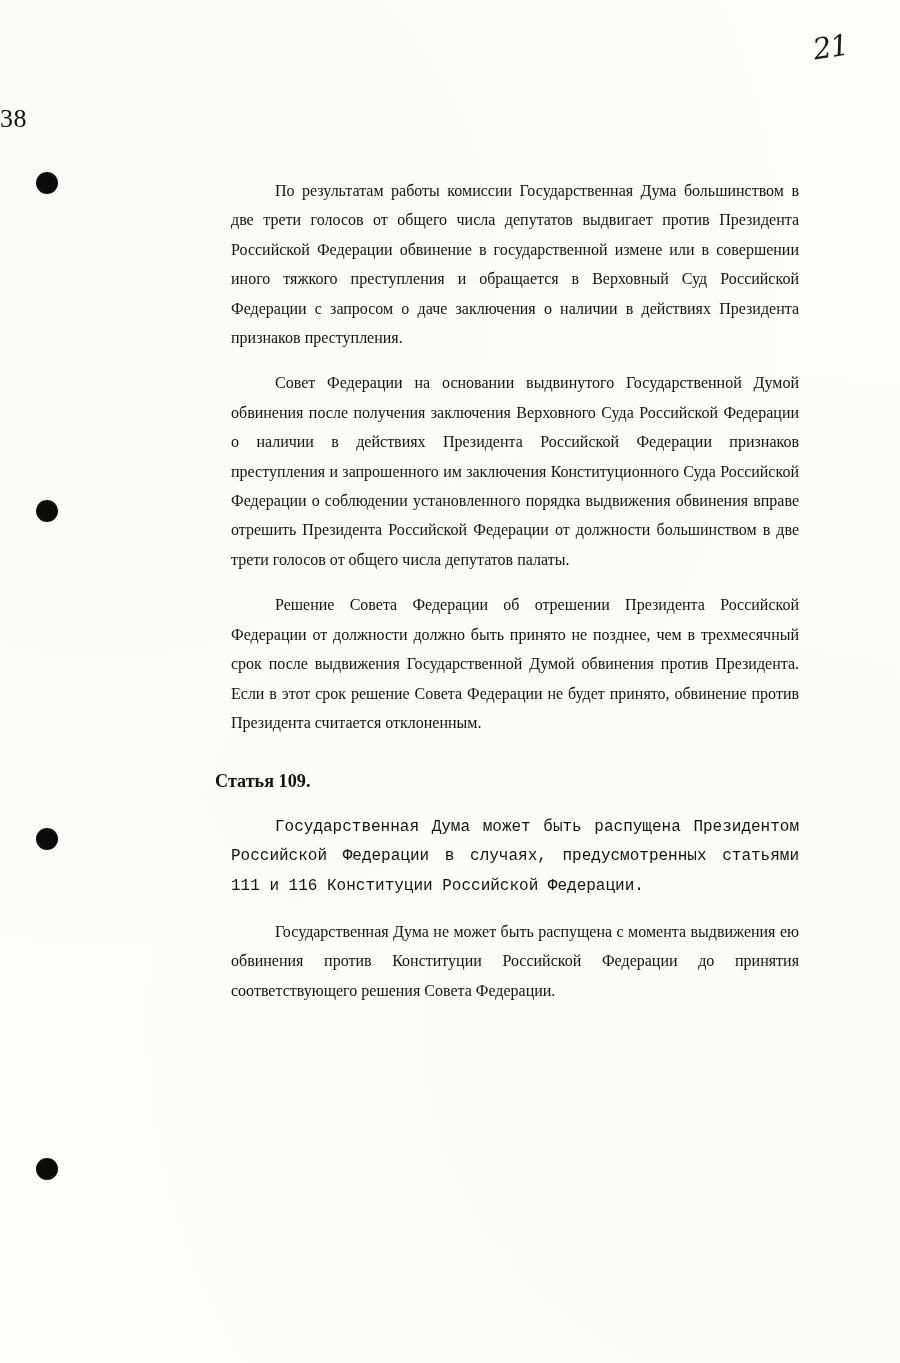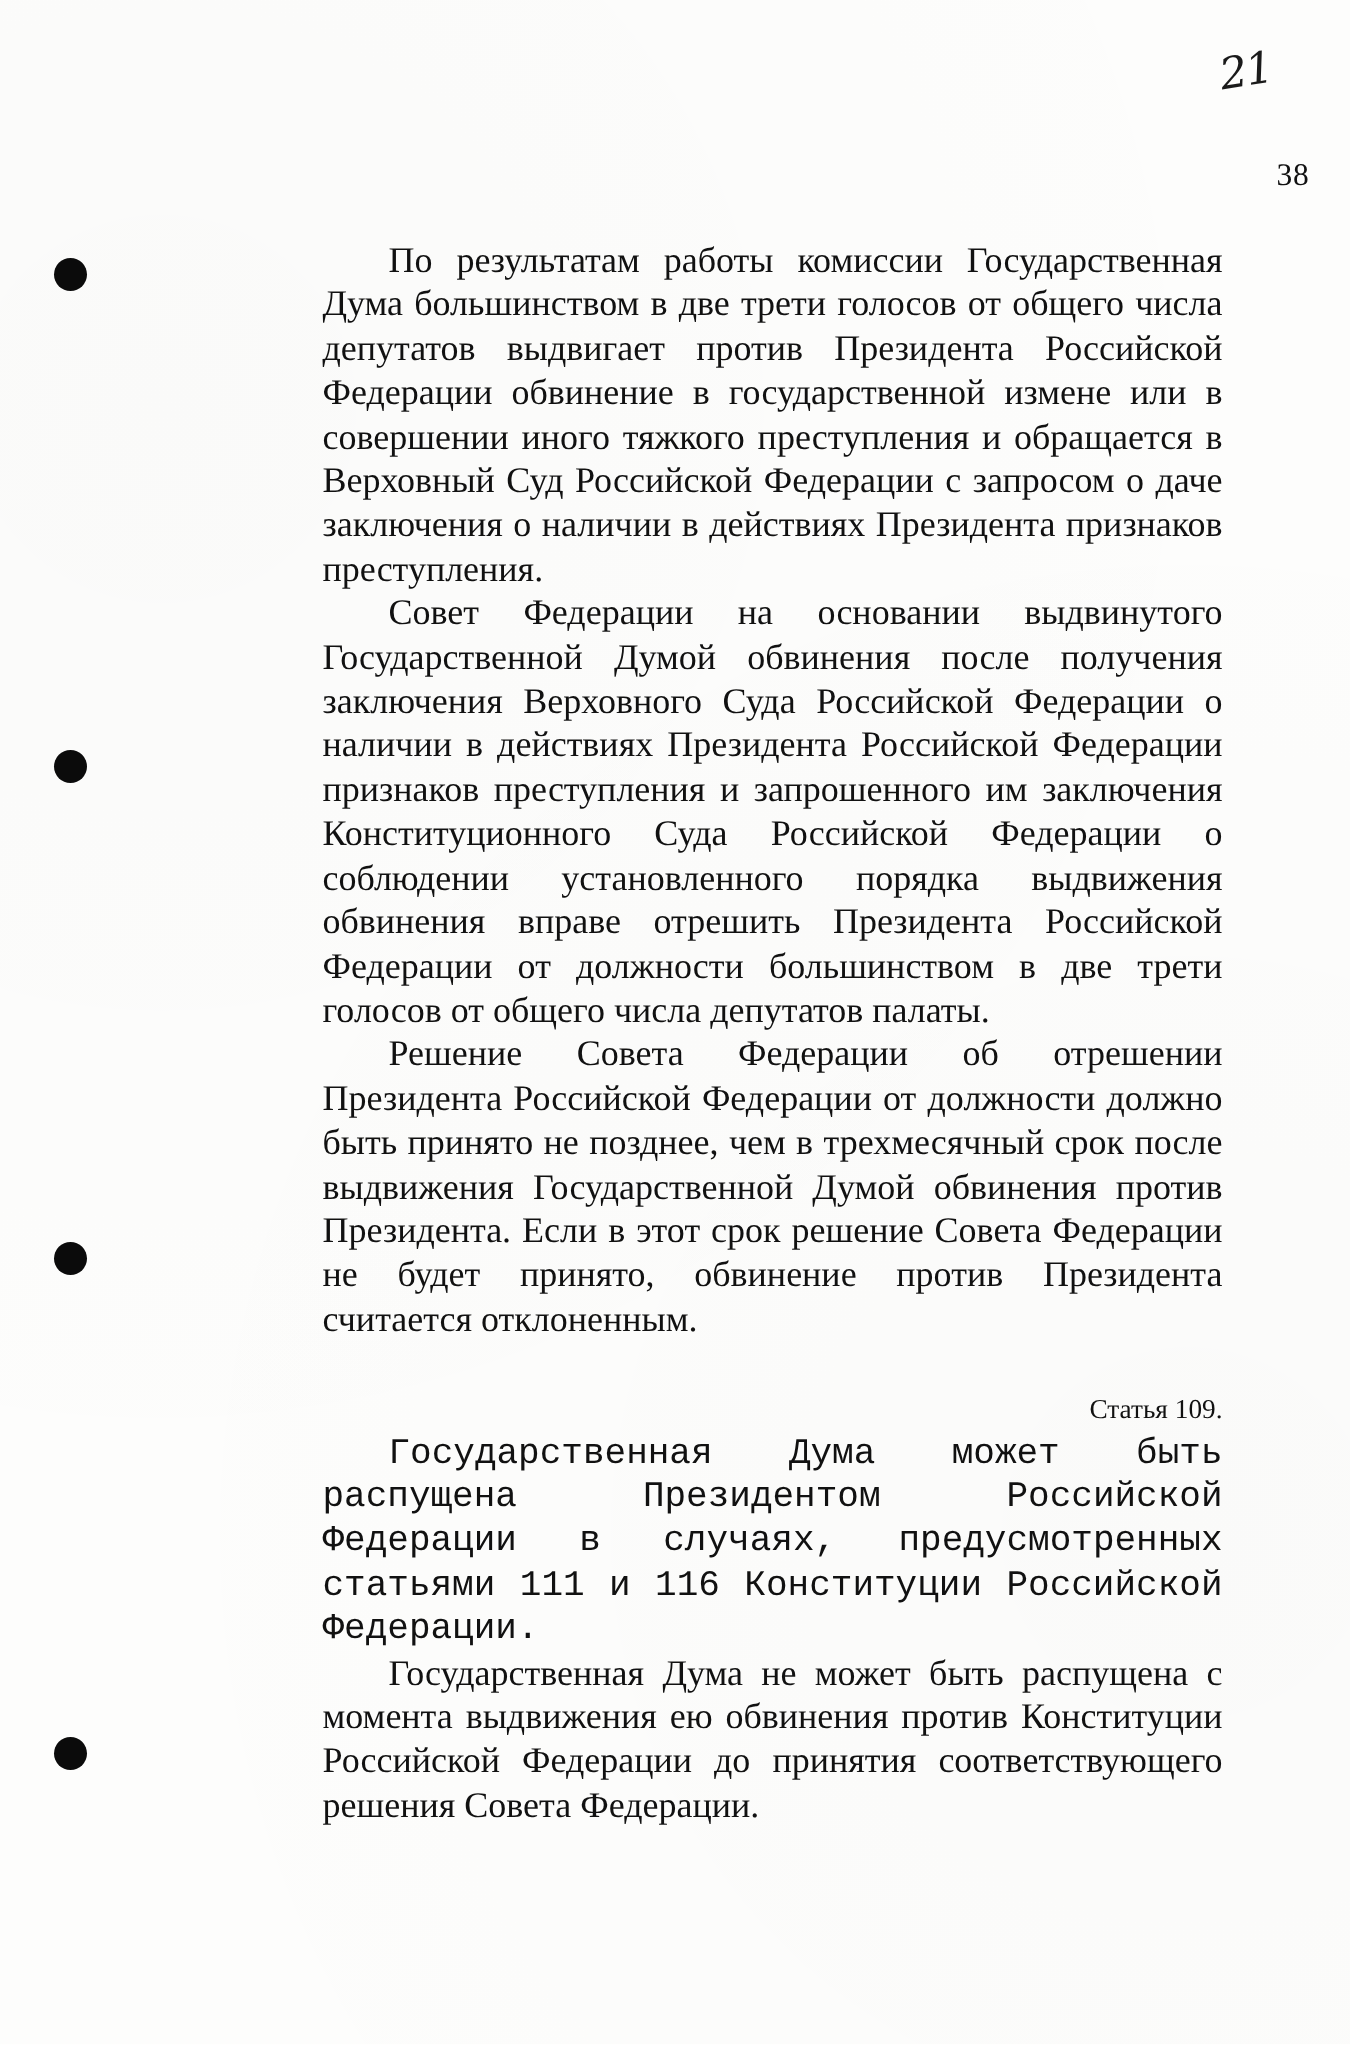--- a/index.html
+++ b/index.html
@@ -39,22 +39,22 @@
     transform: rotate(-9deg);
     letter-spacing: -1px;
   }
 
   
   .page-number {
     position: absolute;
     top: 104px;
     left: 0;
     width: 873px;
-    text-align: right;
-    font-size: 21px;
+    text-align: left;
+    font-size: 26px;
     letter-spacing: 0.5px;
   }
 
   
   .hole {
     position: absolute;
     left: 36px;
     width: 22px;
     height: 22px;
     border-radius: 50%;
@@ -66,32 +66,32 @@
   .hole.h4 { top: 1158px; }
 
   .body-text {
     position: absolute;
     top: 160px;
     left: 215px;
     width: 600px;
   }
 
   p.para {
-    margin: 0;
+    margin: 16px;
     text-indent: 44px;
     text-align: justify;
     text-justify: inter-word;
-    font-size: 24px;
+    font-size: 16px;
     line-height: 29.4px;
   }
 
   .section-heading {
     margin: 30px 0 0 0;
-    text-align: right;
-    font-weight: normal;
+    text-align: left;
+    font-weight: bold;
     font-size: 18.2px;
     line-height: 29.4px;
   }
 
   .gap-before { margin-top: 0px; font-family: Liberation Mono, monospace; }
 </style>
 </head>
 <body>
 
 <div class="page">

